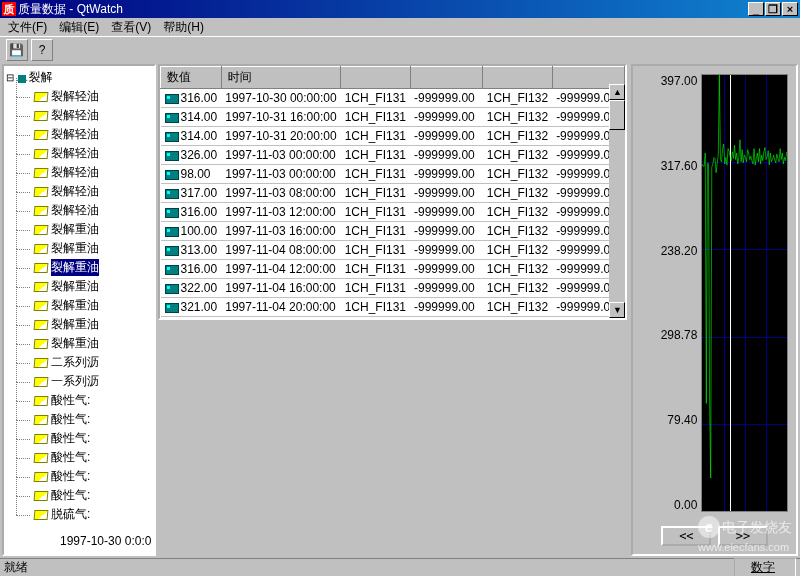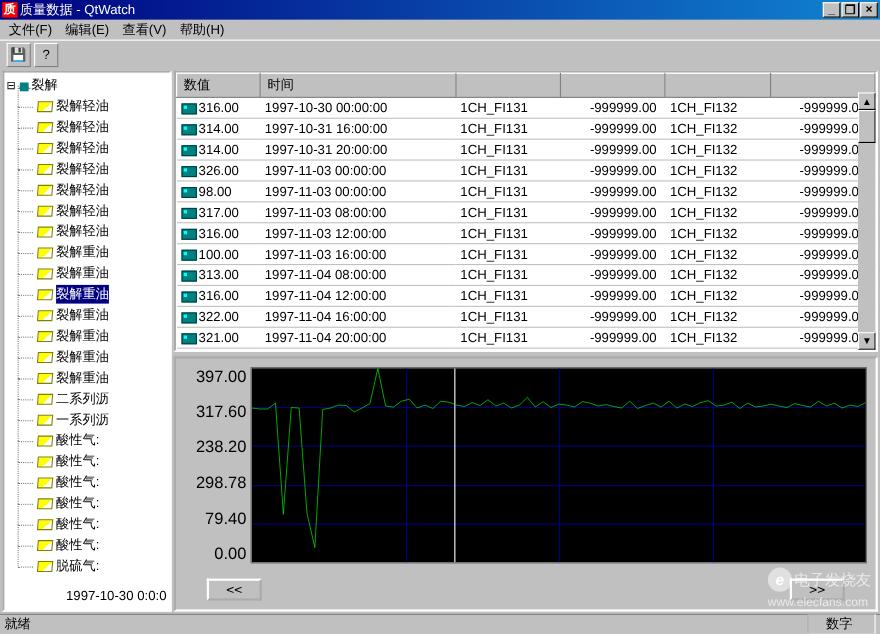--- a/index.html
+++ b/index.html
@@ -18,45 +18,45 @@
 .tree-root { display: flex; align-items: center; padding: 1px 0; }
 .tree-root::before { content: "⊟"; margin-right: 2px; font-size: 10px; }
 .house { display: inline-block; width: 12px; height: 10px; position: relative; }
 .house::before { content: ""; position: absolute; top: -3px; left: 0; border: 6px solid transparent; border-bottom: 5px solid #808080; }
 .house::after { content: ""; position: absolute; top: 2px; left: 2px; width: 8px; height: 8px; background: #008080; }
 .tree-item { display: flex; align-items: center; padding: 1px 0 1px 28px; white-space: nowrap; position: relative; }
 .tree-item::before { content: ""; position: absolute; left: 10px; top: 50%; width: 14px; height: 0; border-top: 1px dotted #808080; }
 .tree-item::after { content: ""; position: absolute; left: 10px; top: -50%; height: 100%; border-left: 1px dotted #808080; }
 .yellow-tag { display: inline-block; width: 14px; height: 10px; background: linear-gradient(135deg, #ffff00 60%, #fff 60%); border: 1px solid #808000; margin-right: 3px; transform: skew(-5deg); }
 .tree-item.selected span.lbl { background: #000080; color: #fff; }
-.right-pane { flex: 1; display: flex; flex-direction: column; margin: 2px 2px 2px 0; gap: 4px; }
+.right-pane { flex: 1; display: flex; flex-direction: row; margin: 2px 2px 2px 0; gap: 4px; }
 .grid-wrap { height: 256px; border: 2px inset #fff; background: #fff; overflow: hidden; position: relative; }
 table { width: 100%; border-collapse: collapse; font-size: 12px; }
 th { background: #c0c0c0; border: 1px solid; border-color: #fff #808080 #808080 #fff; text-align: left; padding: 2px 6px; height: 18px; font-weight: normal; }
 td { padding: 2px 4px; border-bottom: 1px solid #c0c0c0; white-space: nowrap; height: 18px; }
 td.num { text-align: right; padding-right: 8px; }
 .row-icon { display: inline-block; width: 14px; height: 10px; background: #008080; border: 1px solid #004040; margin-right: 2px; vertical-align: middle; position: relative; }
 .row-icon::after { content: ""; position: absolute; top: 1px; left: 1px; width: 3px; height: 3px; background: #00ffff; }
 .vscroll { position: absolute; right: 0; top: 18px; bottom: 0; width: 16px; background: #c0c0c0; }
 .vscroll .arr, .vscroll .thumb { background: #c0c0c0; border: 1px solid; border-color: #fff #000 #000 #fff; }
 .vscroll .arr { height: 16px; text-align: center; line-height: 14px; font-size: 9px; }
 .vscroll .thumb { height: 30px; margin-top: 0; }
 .chart-wrap { flex: 1; border: 2px inset #fff; background: #c0c0c0; padding: 8px; display: flex; flex-direction: column; }
 .chart-area { flex: 1; display: flex; }
-.y-axis { width: 60px; display: flex; flex-direction: column; justify-content: space-between; text-align: right; padding: 0 4px 14px 0; font-size: 15px; }
+.y-axis { width: 60px; display: flex; flex-direction: column; justify-content: space-between; text-align: right; padding: 0 4px 14px 0; font-size: 12px; }
 .plot { flex: 1; background: #000; position: relative; border: 1px solid #808080; margin-bottom: 14px; }
 .grid-line-h { position: absolute; left: 0; right: 0; height: 0; border-top: 1px solid #000080; }
 .grid-line-v { position: absolute; top: 0; bottom: 0; width: 0; border-left: 1px solid #000080; }
 .cursor-line { position: absolute; top: 0; bottom: 0; width: 0; border-left: 1px solid #fff; }
 svg.series { position: absolute; inset: 0; width: 100%; height: 100%; }
 .chart-controls { display: flex; align-items: center; justify-content: space-between; padding: 0 20px; }
 .nav-btn { width: 50px; height: 20px; background: #c0c0c0; border: 2px outset #fff; text-align: center; line-height: 17px; cursor: default; font-family: monospace; }
 .x-label { position: absolute; left: 60px; bottom: 28px; font-size: 12px; }
 .statusbar { position: absolute; bottom: 0; left: 0; right: 0; height: 18px; background: #c0c0c0; border-top: 1px solid #808080; display: flex; align-items: center; padding: 0 4px; font-size: 12px; }
-.status-cell-r { margin-left: auto; border: 1px inset #fff; padding: 0 20px 0 16px; }
+.status-cell-r { margin-left: auto; border: 1px inset #fff; padding: 0 20px 0 16px; text-decoration: underline; }
 .watermark { position: absolute; right: 8px; bottom: 22px; color: rgba(255,255,255,0.65); font-size: 14px; pointer-events: none; font-family: "Microsoft YaHei", sans-serif; margin-top: 16px; }
 .watermark .e { display:inline-block; width:22px; height:22px; border-radius:50%; background: rgba(255,255,255,0.5); text-align:center; line-height:22px; font-style:italic; font-weight:bold; color:#fff; margin-right:2px; }
 </style>
 </head>
 <body>
 
 <div class="titlebar">
   <div class="title-icon">质</div>
   <span class="title-text">质量数据 - QtWatch</span>
   <div class="winbtns">

